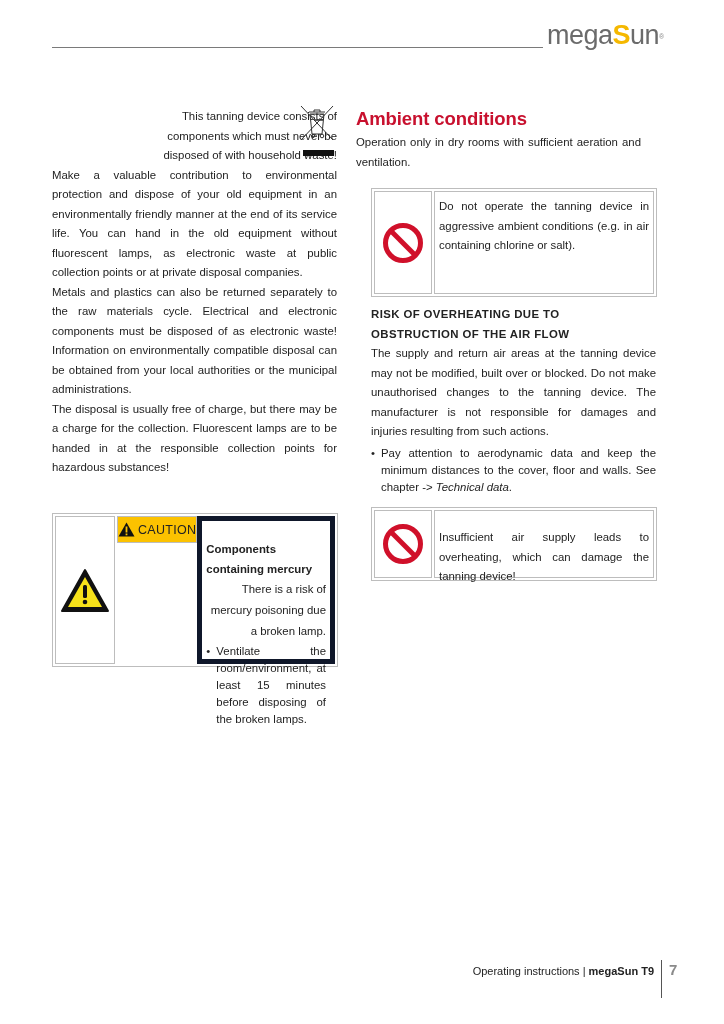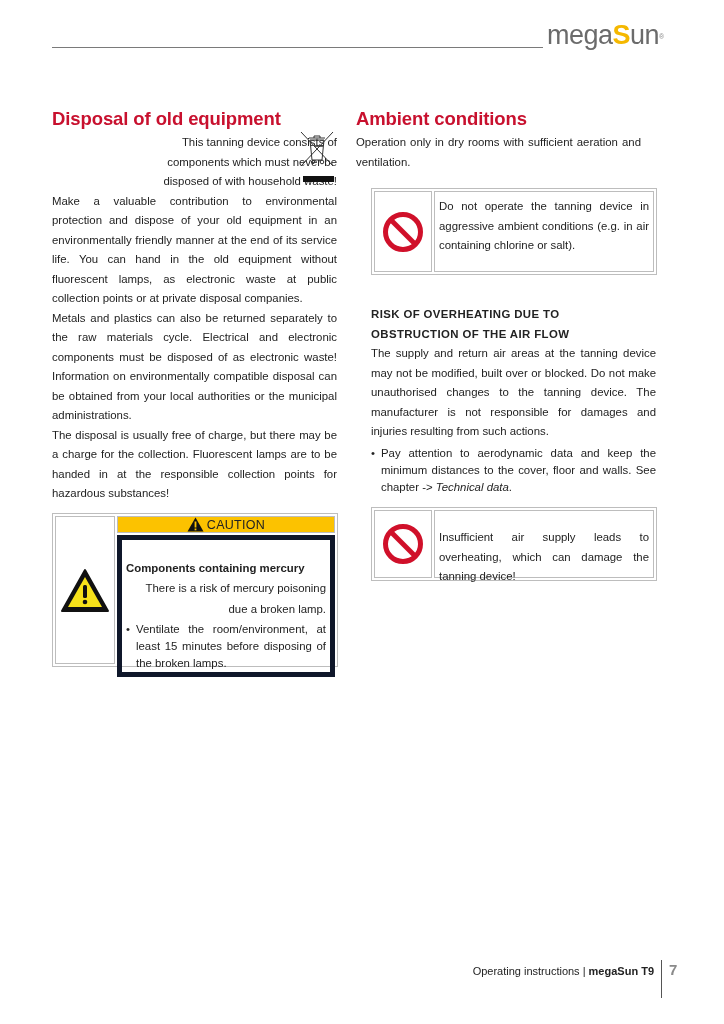--- a/index.html
+++ b/index.html
@@ -22,21 +22,21 @@
   .p { font-size: 11.4px; line-height: 19.5px; text-align: justify; color: #222; }
   .p.left { text-align: right; }
 
   .intro-wrap { position: relative; }
   .weee { position: absolute; right: 2px; top: -3px; width: 36px; height: 56px; }
 
   
   .caution { position: absolute; left: 52px; top: 513px; width: 286px; height: 154px; border: 1px solid #bdbdbd; padding: 2px; }
   .caution-inner { display: flex; width: 100%; height: 100%; }
   .caution-icon-cell { width: 60px; border: 1px solid #bdbdbd; display: flex; align-items: center; justify-content: center; margin-right: 2px; }
-  .caution-body { flex: 1; display: flex; flex-direction: column; }
+  .caution-body { flex: 1; display: flex; flex-direction: row; }
   .caution-head { height: 27px; background: #fcc200; border: 1px solid #bdbdbd; display: flex; align-items: center; justify-content: center; font-size: 12.5px; color: #222; letter-spacing: 0.3px; margin-bottom: 2px; }
   .caution-head svg { margin-right: 3px; }
   .caution-content { flex: 1; border: 5px solid #0f172a; padding: 18px 4px 0 4px; }
   .caution-content .strong { font-weight: bold; font-size: 11.4px; line-height: 20px; }
   .bullet { display: flex; font-size: 11.4px; line-height: 17px; text-align: justify; }
   .bullet .dot { width: 10px; flex-shrink: 0; }
   .bullet .txt { flex: 1; }
 
   
   .prohib { position: absolute; left: 371px; width: 286px; border: 1px solid #bdbdbd; padding: 2px; }
@@ -52,21 +52,20 @@
   .footer-rule { position: absolute; left: 661px; top: 960px; width: 1px; height: 38px; background: #555; }
   .page-num { position: absolute; left: 669px; top: 961px; font-size: 15px; color: #8a8a8a; font-weight: bold; }
 </style>
 </head>
 <body>
 
 <div class="header-rule"></div>
 <div class="logo"><span>mega</span><span class="s">S</span><span>un</span><span class="reg">®</span></div>
 
 <div class="col col-left">
-  <h2 class="section-title">Disposal of old equipment</h2>
   <div class="intro-wrap">
     <div class="p left">This tanning device consists of</div>
     <div class="p left">components which must never be</div>
     <div class="p left">disposed of with household waste!</div>
     <svg class="weee" viewBox="0 0 36 56">
       <g stroke="#333" stroke-width="1" fill="none">
         <path d="M11 10 L25 10 L23 30 L13 30 Z"></path>
         <line x1="10" y1="8" x2="26" y2="8"></line>
         <path d="M15 8 L15 6 L21 6 L21 8"></path>
         <line x1="15" y1="16" x2="24" y2="16" stroke-width="1.5"></line>
@@ -112,21 +111,21 @@
       </div>
     </div>
   </div>
 </div>
 
 <div class="col col-right">
   <h2 class="section-title">Ambient conditions</h2>
   <div class="p">Operation only in dry rooms with sufficient aeration and ventilation.</div>
 </div>
 
-<div class="prohib" style="top:188px; height:87px;">
+<div class="prohib" style="top:188px; height:109px;">
   <div class="prohib-inner">
     <div class="prohib-icon-cell">
       <svg width="42" height="42" viewBox="0 0 42 42">
         <circle cx="21" cy="21" r="17.5" fill="#fff" stroke="#d0102a" stroke-width="5"></circle>
         <line x1="9" y1="9" x2="33" y2="33" stroke="#d0102a" stroke-width="5"></line>
       </svg>
     </div>
     <div class="prohib-text">Do not operate the tanning device in aggressive ambient conditions (e.g. in air containing chlorine or salt).</div>
   </div>
 </div>

